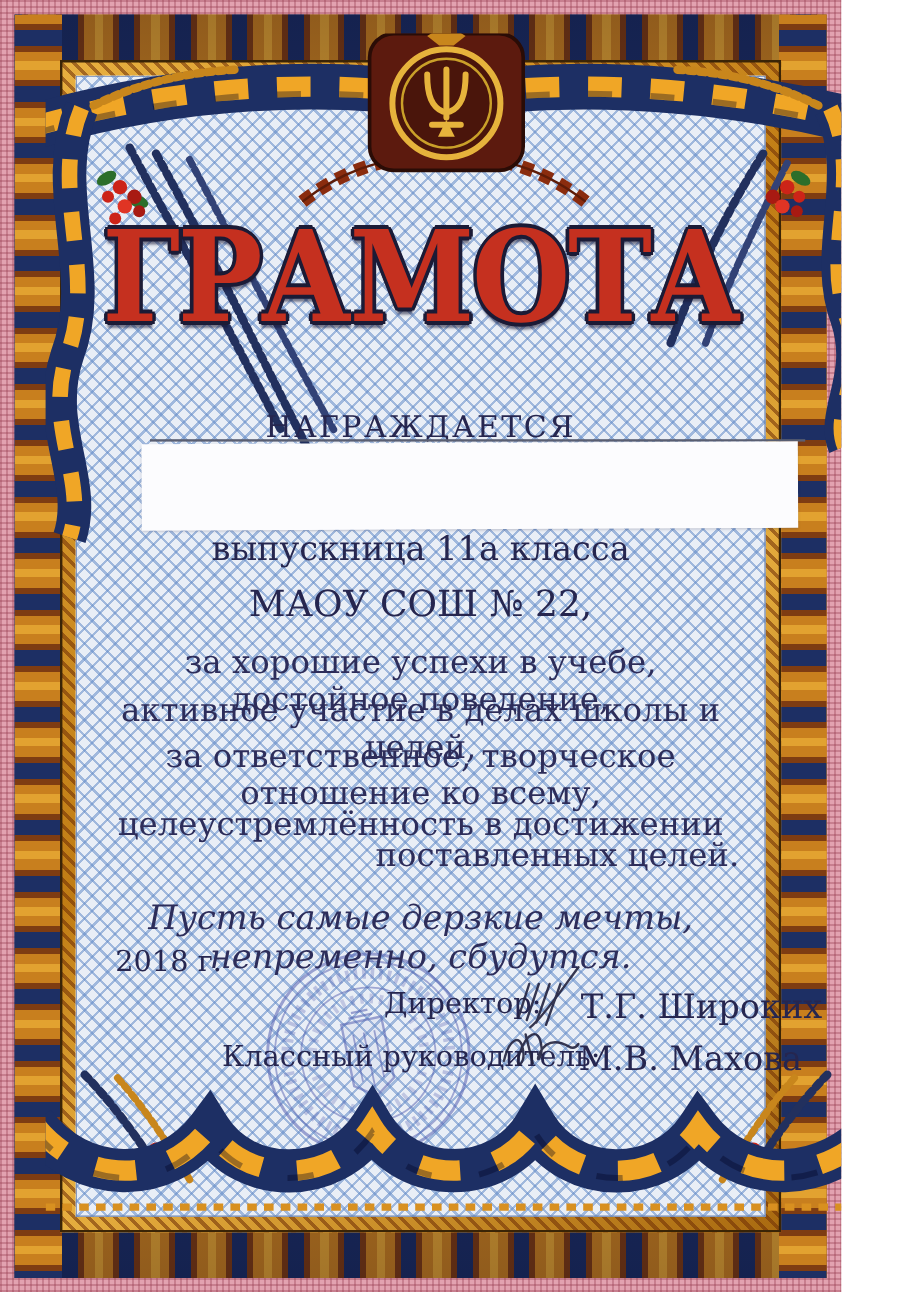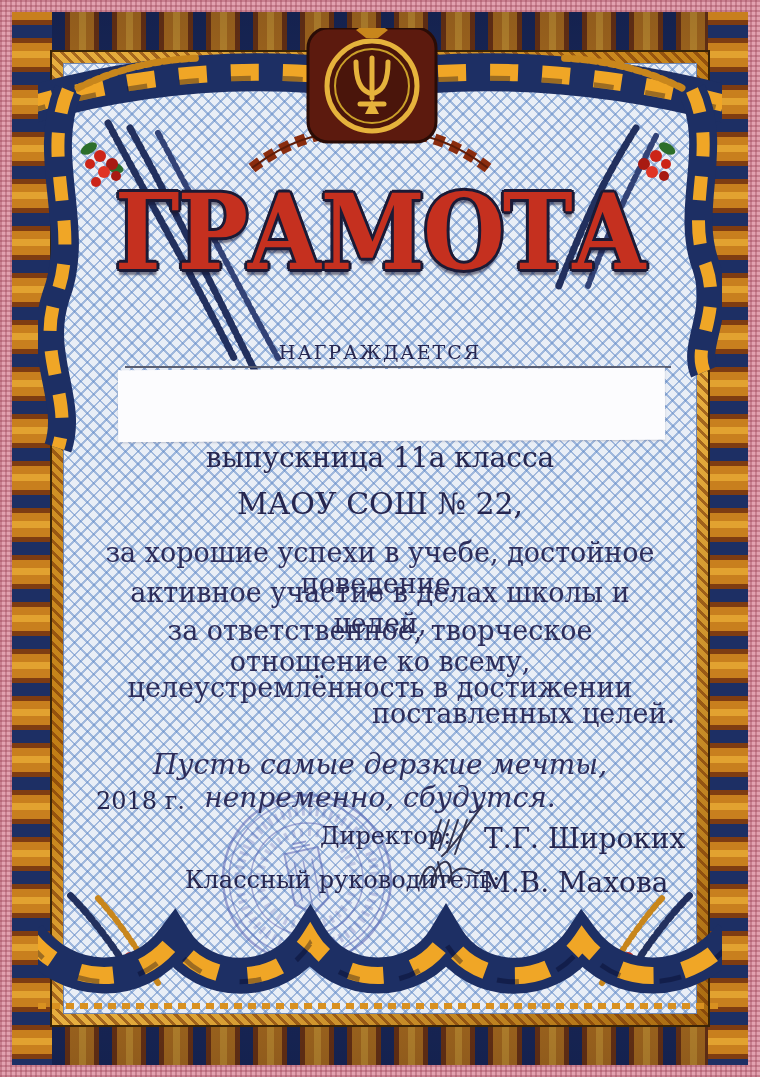--- a/index.html
+++ b/index.html
@@ -1,22 +1,23 @@
 <!DOCTYPE html>
 <html><head>
 <meta charset="utf-8">
 <style>
   html,body{margin:0;padding:0;background:#ffffff;}
   .cert{
-    position:relative;width:760px;height:1077px;overflow:hidden;
+    position:relative;width:671px;height:1077px;overflow:hidden;
     font-family:"DejaVu Serif","Liberation Serif",serif;
     background:
       repeating-linear-gradient(90deg, rgba(150,60,80,.35) 0 2px, rgba(255,255,255,0) 2px 5px),
       repeating-linear-gradient(0deg, rgba(150,60,80,.35) 0 2px, rgba(255,255,255,0) 2px 5px),
       #e2a2b0;
+    padding-left: 30px;
   }
   
   .band-navy{
     position:absolute;inset:12px;
     background:
       linear-gradient(180deg, rgba(0,0,25,.28), rgba(0,0,25,0) 30%, rgba(0,0,25,0) 70%, rgba(0,0,25,.28)),
       repeating-linear-gradient(90deg,#1d2f64 0 6px,#7e3c12 6px 11px,#c87f1e 11px 20px,#e2a230 20px 27px,#c87f1e 27px 35px,#7e3c12 35px 40px,#1d2f64 40px 47px);
   }
   .band-navy-sides{
     position:absolute;inset:12px;
@@ -52,21 +53,21 @@
   .t{position:absolute;left:85px;right:85px;text-align:center;color:#26264f;}
   .title{
     top:186px;height:110px;
     font-size:94px;font-weight:bold;letter-spacing:-2px;line-height:1.0;
     color:#c5301f;transform:scaleY(1.12);
     text-shadow:
       -3px 0 #1b1b36, 3px 0 #1b1b36, 0 -3px #1b1b36, 0 3px #1b1b36,
       -2px -2px #1b1b36, 2px 2px #1b1b36, -2px 2px #1b1b36, 2px -2px #1b1b36,
       0 5px 2px rgba(20,20,50,.55);
   }
-  .awarded{top:341px;font-size:19px;letter-spacing:2px;}
+  .awarded{top:341px;font-size:25px;letter-spacing:2px;}
   .rule{position:absolute;left:125px;width:546px;top:366px;height:2px;background:#5a5f72;}
   .namebox{
     position:absolute;left:118px;top:369px;width:547px;height:72px;
     background:#fcfcfe;transform:rotate(-.25deg);
     box-shadow:0 1px 2px rgba(60,60,90,.25);
   }
   .recip1{top:441px;font-size:28px;}
   .recip2{top:486px;font-size:30px;}
   .cite{font-size:27px;color:#2d2d5a;}
   .c0{top:537px;} .c1{top:577px;} .c2{top:615px;}

